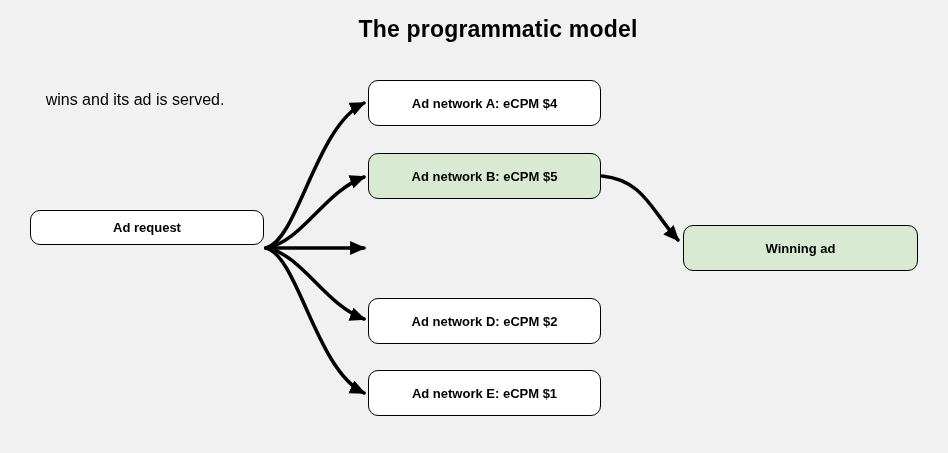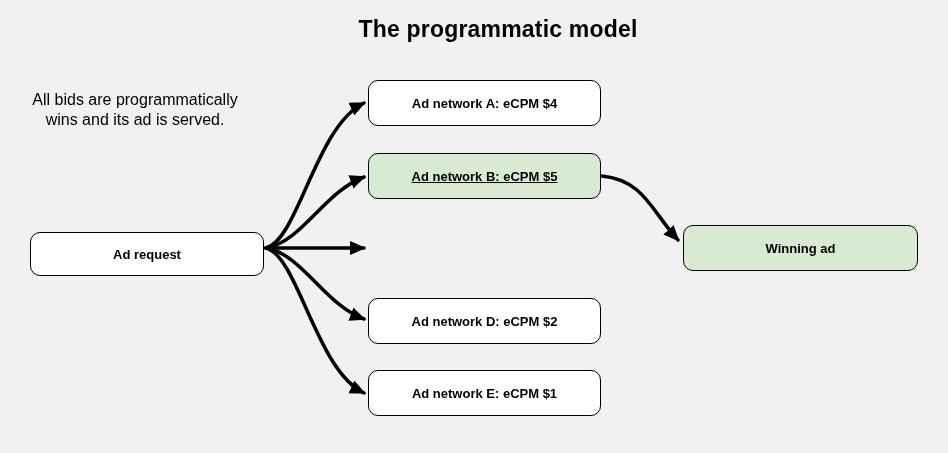--- a/index.html
+++ b/index.html
@@ -48,33 +48,32 @@
     display: flex;
     align-items: center;
     justify-content: center;
     font-size: 13px;
     font-weight: bold;
     white-space: nowrap;
   }
   .node.highlight {
     background: var(--highlight-fill, #d9ead3);
   }
-  .node--request { left: 30px;  top: 232px; width: 234px; height: 44px; }
+  .node--request { left: 30px;  top: 210px; width: 234px; height: 35px; }
   .node--net     { left: 368px; width: 233px; height: 46px; }
   .node--win     { left: 683px; top: 225px; width: 235px; height: 46px; justify-content: center; }
 </style>
 </head>
 <body>
 
 <div class="canvas" style="--background: #f1f1f2; --node-fill: #ffffff; --highlight-fill: #d9ead3; --border: #000000; --arrow: #000000; --text: #000000;">
 
   <div class="title">The programmatic model</div>
 
   <div class="note">
-    <div>All bids are programmatically</div>
     <div>wins and its ad is served.</div>
   </div>
 
   <svg class="arrows" width="948" height="453" viewBox="0 0 948 453">
     <defs>
       <marker id="ah" markerUnits="userSpaceOnUse" markerWidth="20" markerHeight="16" refX="14" refY="7" orient="auto">
         <path d="M0,0 L16,7 L0,14 Z" fill="#000000"></path>
       </marker>
     </defs>
     <g fill="none" stroke="#000000" stroke-width="3.5" stroke-linecap="round">
@@ -88,21 +87,21 @@
   </svg>
 
   <div class="node node--request">
     <span>Ad request</span>
   </div>
 
   <div class="node node--net" style="top:80px;">
     <span>Ad network A: eCPM $4</span>
   </div>
 
-  <div class="node node--net highlight" style="top:153px;text-decoration:underline;">
+  <div class="node node--net highlight" style="top:153px;">
     <span>Ad network B: eCPM $5</span>
   </div>
 
 
   <div class="node node--net" style="top:298px;">
     <span>Ad network D: eCPM $2</span>
   </div>
 
   <div class="node node--net" style="top:370px;align-items:center;">
     <span>Ad network E: eCPM $1</span>

